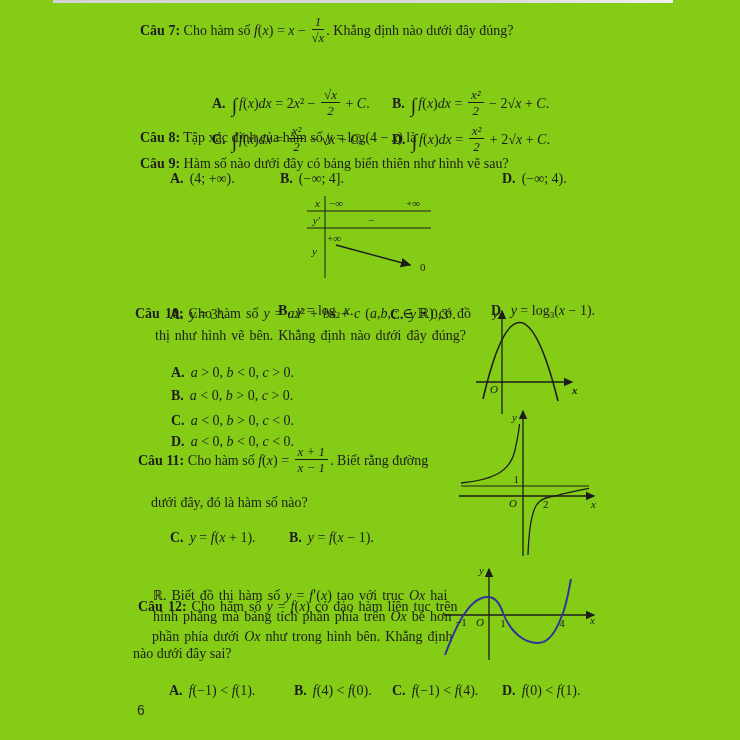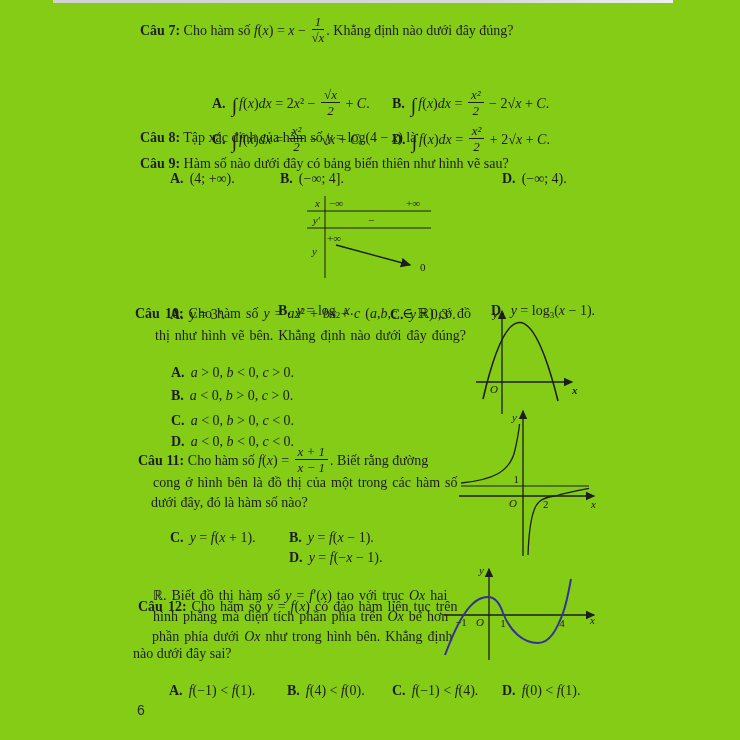--- a/index.html
+++ b/index.html
@@ -119,30 +119,26 @@
     </defs>
     <line x1="34" y1="112" x2="34" y2="9" stroke-width="1.3" marker-end="url(#arP)"></line>
     <line x1="8" y1="80" x2="104" y2="80" stroke-width="1.3" marker-end="url(#arP)"></line>
     <path class="stroked" d="M 15 97 Q 51 -57 90 99" stroke-width="1.6"></path>
     <text x="30" y="16" text-anchor="end" class="it" style="font-weight:bold">y</text>
     <text x="104" y="92" class="it" style="font-weight:bold">x</text>
     <text x="30" y="91" text-anchor="end" class="it">O</text>
   </svg>
 
   <div class="line tall" style="left:138px;top:443px;"><span class="p-b">Câu 11:</span><span class="p-t"> Cho hàm số </span><span class="p-m">f</span><span class="p-t">(</span><span class="p-m">x</span><span class="p-t">) = </span><span class="frac"><span class="num">x + 1</span><span class="den">x − 1</span></span><span class="p-t">. Biết rằng đường</span></div>
-  <div class="line ws1" style="left:153px;top:473px;"><span class="p-t">cong ở hình bên là đồ thị của một trong các hàm số</span></div>
   <div class="line" style="left:151px;top:493px;text-align:right;"><span class="p-t">dưới đây, đó là hàm số nào?</span></div>
   <div class="opt" style="left:275px;top:508px;">
     <span class="lbl">B.</span><span><span class="p-m">y</span><span class="p-t"> = </span><span class="p-m">f</span><span class="p-t">(</span><span class="p-m">x</span><span class="p-t"> − 1).</span></span>
   </div>
   <div class="opt" style="left:156px;top:508px;text-align:center;">
     <span class="lbl">C.</span><span><span class="p-m">y</span><span class="p-t"> = </span><span class="p-m">f</span><span class="p-t">(</span><span class="p-m">x</span><span class="p-t"> + 1).</span></span>
-  </div>
-  <div class="opt" style="left:275px;top:528px;">
-    <span class="lbl">D.</span><span><span class="p-m">y</span><span class="p-t"> = </span><span class="p-m">f</span><span class="p-t">(−</span><span class="p-m">x</span><span class="p-t"> − 1).</span></span>
   </div>
 
   <svg width="155" height="158" style="left:453px;top:402px;">
     <defs>
       <marker id="arH" viewBox="0 0 8 8" refX="6.5" refY="4" markerWidth="8" markerHeight="8" orient="auto">
         <path d="M0,0.6 L7.5,4 L0,7.4 z" fill="#1d1d1d"></path>
       </marker>
     </defs>
     <line x1="70" y1="154" x2="70" y2="9" stroke-width="1.3" marker-end="url(#arH)"></line>
     <line x1="6" y1="94" x2="141" y2="94" stroke-width="1.3" marker-end="url(#arH)"></line>
@@ -151,27 +147,27 @@
     <path class="stroked" d="M 75 153 C 76 124 79 106 86 100 C 91 95.5 96 94.5 102 94 C 114 90.5 127 88 136 86.3" stroke-width="1.3"></path>
     <text x="64" y="19" text-anchor="end" class="it">y</text>
     <text x="66" y="81" text-anchor="end">1</text>
     <text x="64" y="105" text-anchor="end" class="it">O</text>
     <text x="90" y="106">2</text>
     <text x="138" y="106" class="it">x</text>
   </svg>
 
   <div class="line ws1" style="left:138px;top:597px;"><span class="p-b">Câu 12:</span><span class="p-t"> Cho hàm số </span><span class="p-m">y</span><span class="p-t"> = </span><span class="p-m">f</span><span class="p-t">(</span><span class="p-m">x</span><span class="p-t">) có đạo hàm liên tục trên</span></div>
   <div class="line ws1" style="left:153px;top:586px;font-family:Liberation Serif, serif;"><span class="p-t">ℝ. Biết đồ thị hàm số </span><span class="p-m">y</span><span class="p-t"> = </span><span class="p-m">f</span><span class="p-t">′(</span><span class="p-m">x</span><span class="p-t">) tạo với trục </span><span class="p-m">Ox</span><span class="p-t"> hai</span></div>
-  <div class="line ws1" style="left:153px;top:607px;"><span class="p-t">hình phẳng mà diện tích phần phía trên </span><span class="p-m">Ox</span><span class="p-t"> bé hơn</span></div>
+  <div class="line ws1" style="left:153px;top:607px;"><span class="p-t">hình phẳng mà bảng tích phần phía trên </span><span class="p-m">Ox</span><span class="p-t"> bé hơn</span></div>
   <div class="line ws1" style="left:152px;top:627px;"><span class="p-t">phần phía dưới </span><span class="p-m">Ox</span><span class="p-t"> như trong hình bên. Khẳng định</span></div>
   <div class="line" style="left:133px;top:644px;"><span class="p-t">nào dưới đây sai?</span></div>
   <div class="opt" style="left:155px;top:661px;">
     <span class="lbl">A.</span><span><span class="p-m">f</span><span class="p-t">(−1) &lt; </span><span class="p-m">f</span><span class="p-t">(1).</span></span>
   </div>
-  <div class="opt" style="left:273px;top:661px;">
+  <div class="opt" style="left:280px;top:661px;">
     <span class="lbl">B.</span><span><span class="p-m">f</span><span class="p-t">(4) &lt; </span><span class="p-m">f</span><span class="p-t">(0).</span></span>
   </div>
   <div class="opt" style="left:378px;top:661px;">
     <span class="lbl">C.</span><span><span class="p-m">f</span><span class="p-t">(−1) &lt; </span><span class="p-m">f</span><span class="p-t">(4).</span></span>
   </div>
   <div class="opt" style="left:488px;top:661px;">
     <span class="lbl">D.</span><span><span class="p-m">f</span><span class="p-t">(0) &lt; </span><span class="p-m">f</span><span class="p-t">(1).</span></span>
   </div>
 
   <svg width="195" height="108" style="left:436px;top:556px;">

